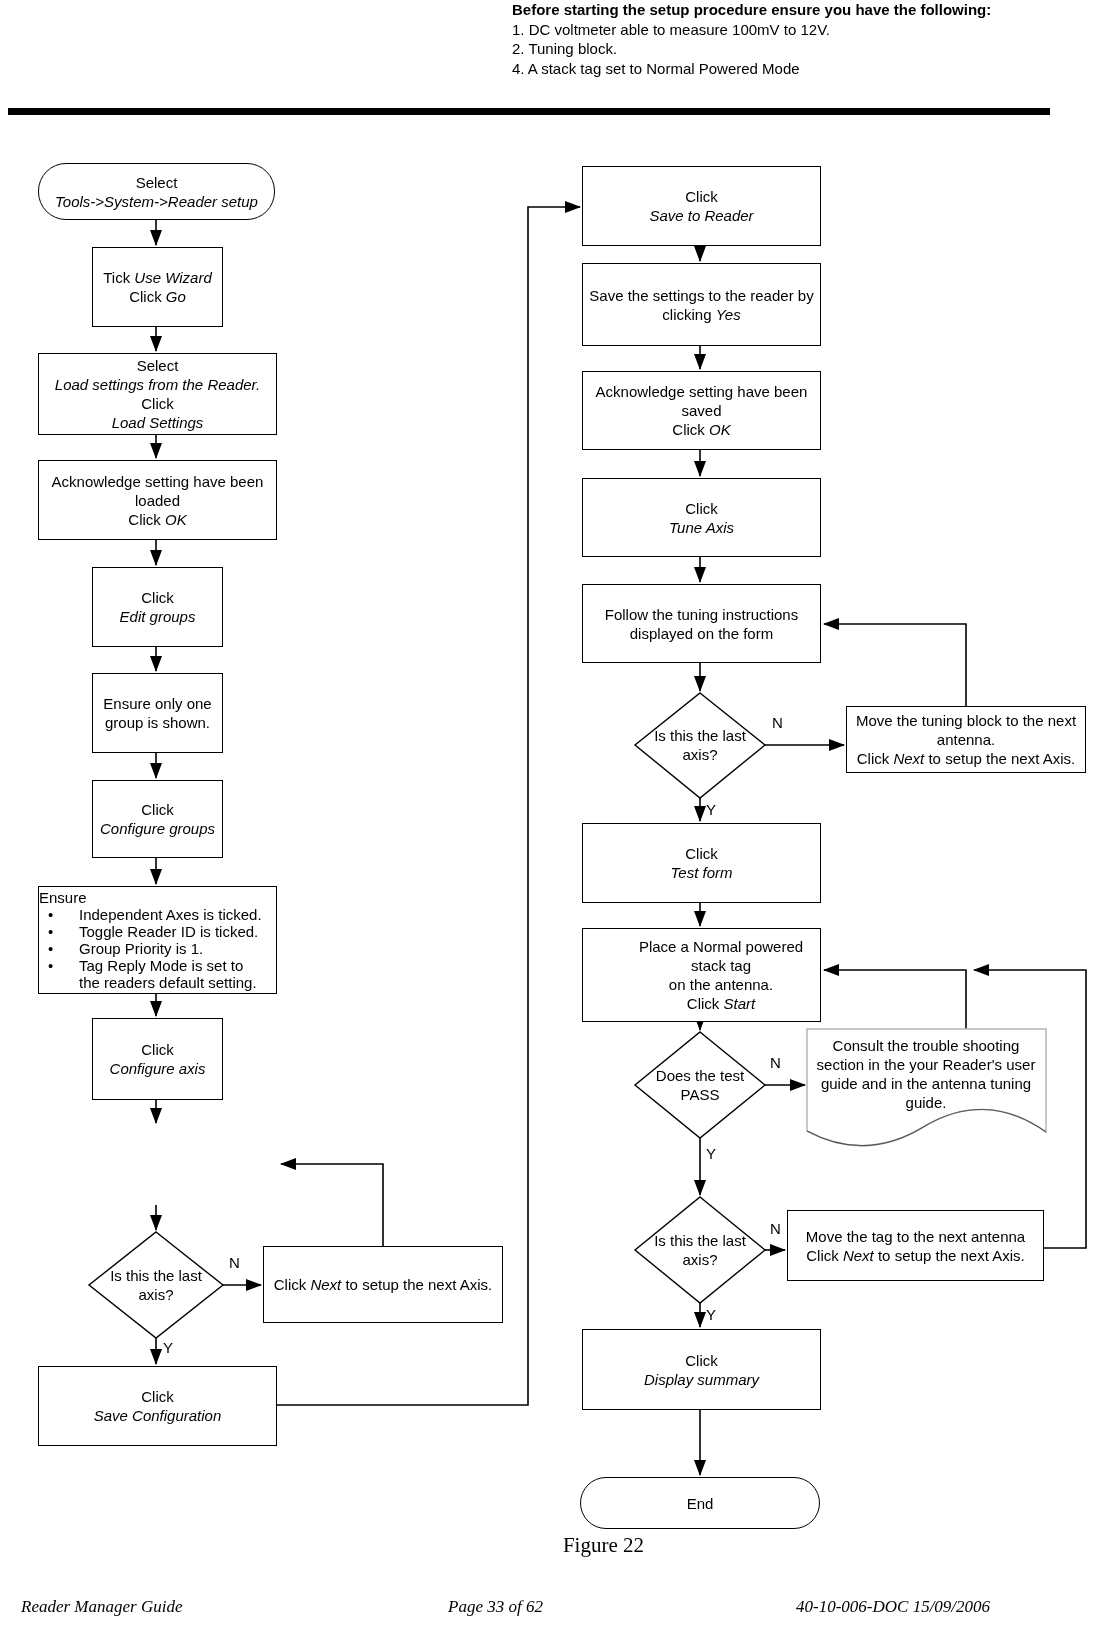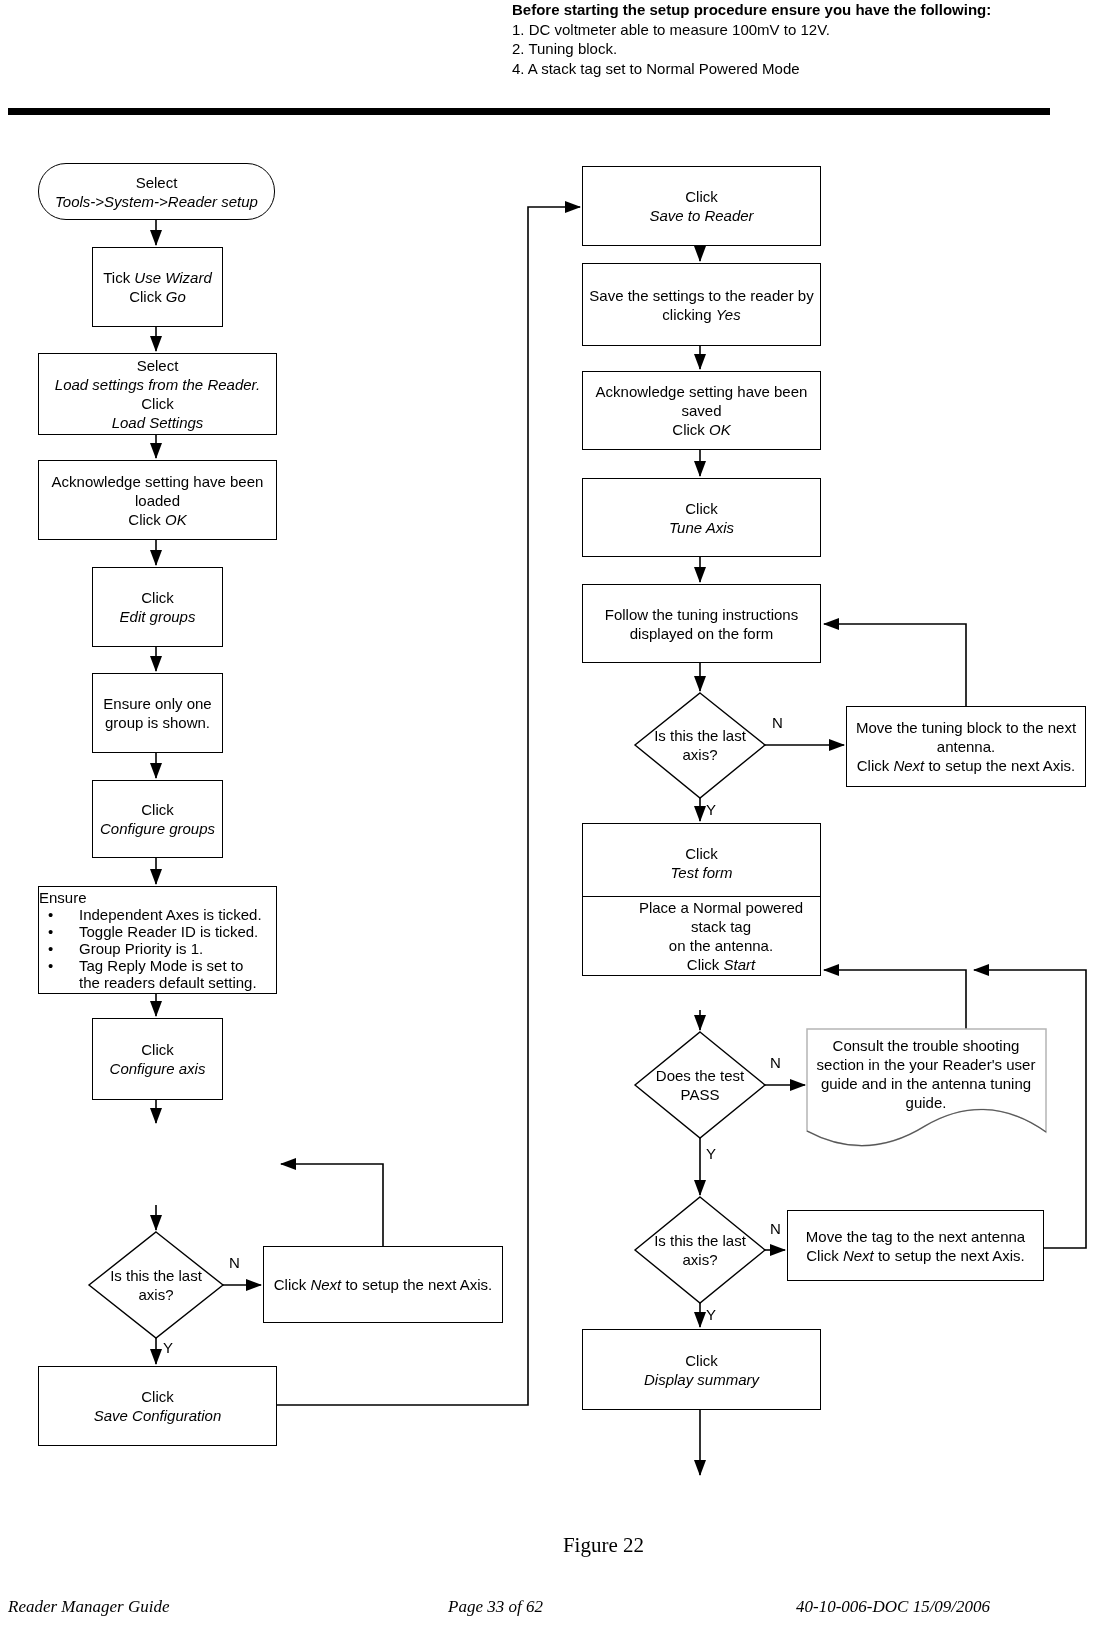--- a/index.html
+++ b/index.html
@@ -196,32 +196,32 @@
   <div class="bx" style="left:582px;top:584px;width:239px;height:79px;">
     <div>Follow the tuning instructions</div>
     <div>displayed on the form</div>
   </div>
 
   <div class="dtext" style="left:640px;top:722px;width:120px;height:46px;">
     <div>Is this the last</div>
   <div>axis?</div>
     </div>
 
-  <div class="bx" style="left:846px;top:706px;width:240px;height:81px;">
+  <div class="bx" style="left:846px;top:706px;width:240px;height:67px;">
     <div>Move the tuning block to the next</div>
     <div>antenna.</div>
     <div><span>Click </span><span class="it">Next</span><span> to setup the next Axis.</span></div>
   </div>
 
   <div class="bx" style="left:582px;top:823px;width:239px;height:80px;">
     <div>Click</div>
     <div class="it">Test form</div>
   </div>
 
-  <div class="bx" style="left:582px;top:896px;width:239px;height:80px;padding-left:39px;">
+  <div class="bx" style="left:582px;top:928px;width:239px;height:94px;padding-left:39px;">
     <div>Place a Normal powered stack tag</div>
     <div>on the antenna.</div>
     <div><span>Click </span><span class="it">Start</span></div>
   </div>
 
   <div class="dtext" style="left:640px;top:1062px;width:120px;height:46px;">
     <div>Does the test</div>
     <div>PASS</div>
   </div>
 
@@ -237,30 +237,33 @@
   <div class="bx" style="left:787px;top:1210px;width:257px;height:71px;">
     <div>Move the tag to the next antenna</div>
     <div><span>Click </span><span class="it">Next</span><span> to setup the next Axis.</span></div>
   </div>
 
   <div class="bx" style="left:582px;top:1329px;width:239px;height:81px;">
     <div>Click</div>
     <div class="it">Display summary</div>
   </div>
 
+  <div class="bx term" style="left:580px;top:1477px;width:240px;height:52px;border-radius:26px;">
+    <div>End</div>
+  </div>
 
   <span class="lbl" style="left:229px;top:1254px;">N</span>
   <span class="lbl" style="left:163px;top:1339px;">Y</span>
   <span class="lbl" style="left:772px;top:714px;">N</span>
   <span class="lbl" style="left:706px;top:801px;">Y</span>
   <span class="lbl" style="left:770px;top:1054px;">N</span>
   <span class="lbl" style="left:706px;top:1145px;">Y</span>
   <span class="lbl" style="left:770px;top:1220px;">N</span>
   <span class="lbl" style="left:706px;top:1306px;">Y</span>
 
   <div class="caption" style="left:404px;top:1533px;width:240px;">Figure 22</div>
   <div>
-    <span class="foot" style="left:8px;top:1597px;">Reader Manager Guide</span>
+    <span class="foot" style="left:21px;top:1597px;">Reader Manager Guide</span>
     <span class="foot" style="left:448px;top:1597px;">Page 33 of 62</span>
     <span class="foot" style="left:796px;top:1597px;">40-10-006-DOC 15/09/2006</span>
   </div>
 
 </div>
 
 </body></html>

